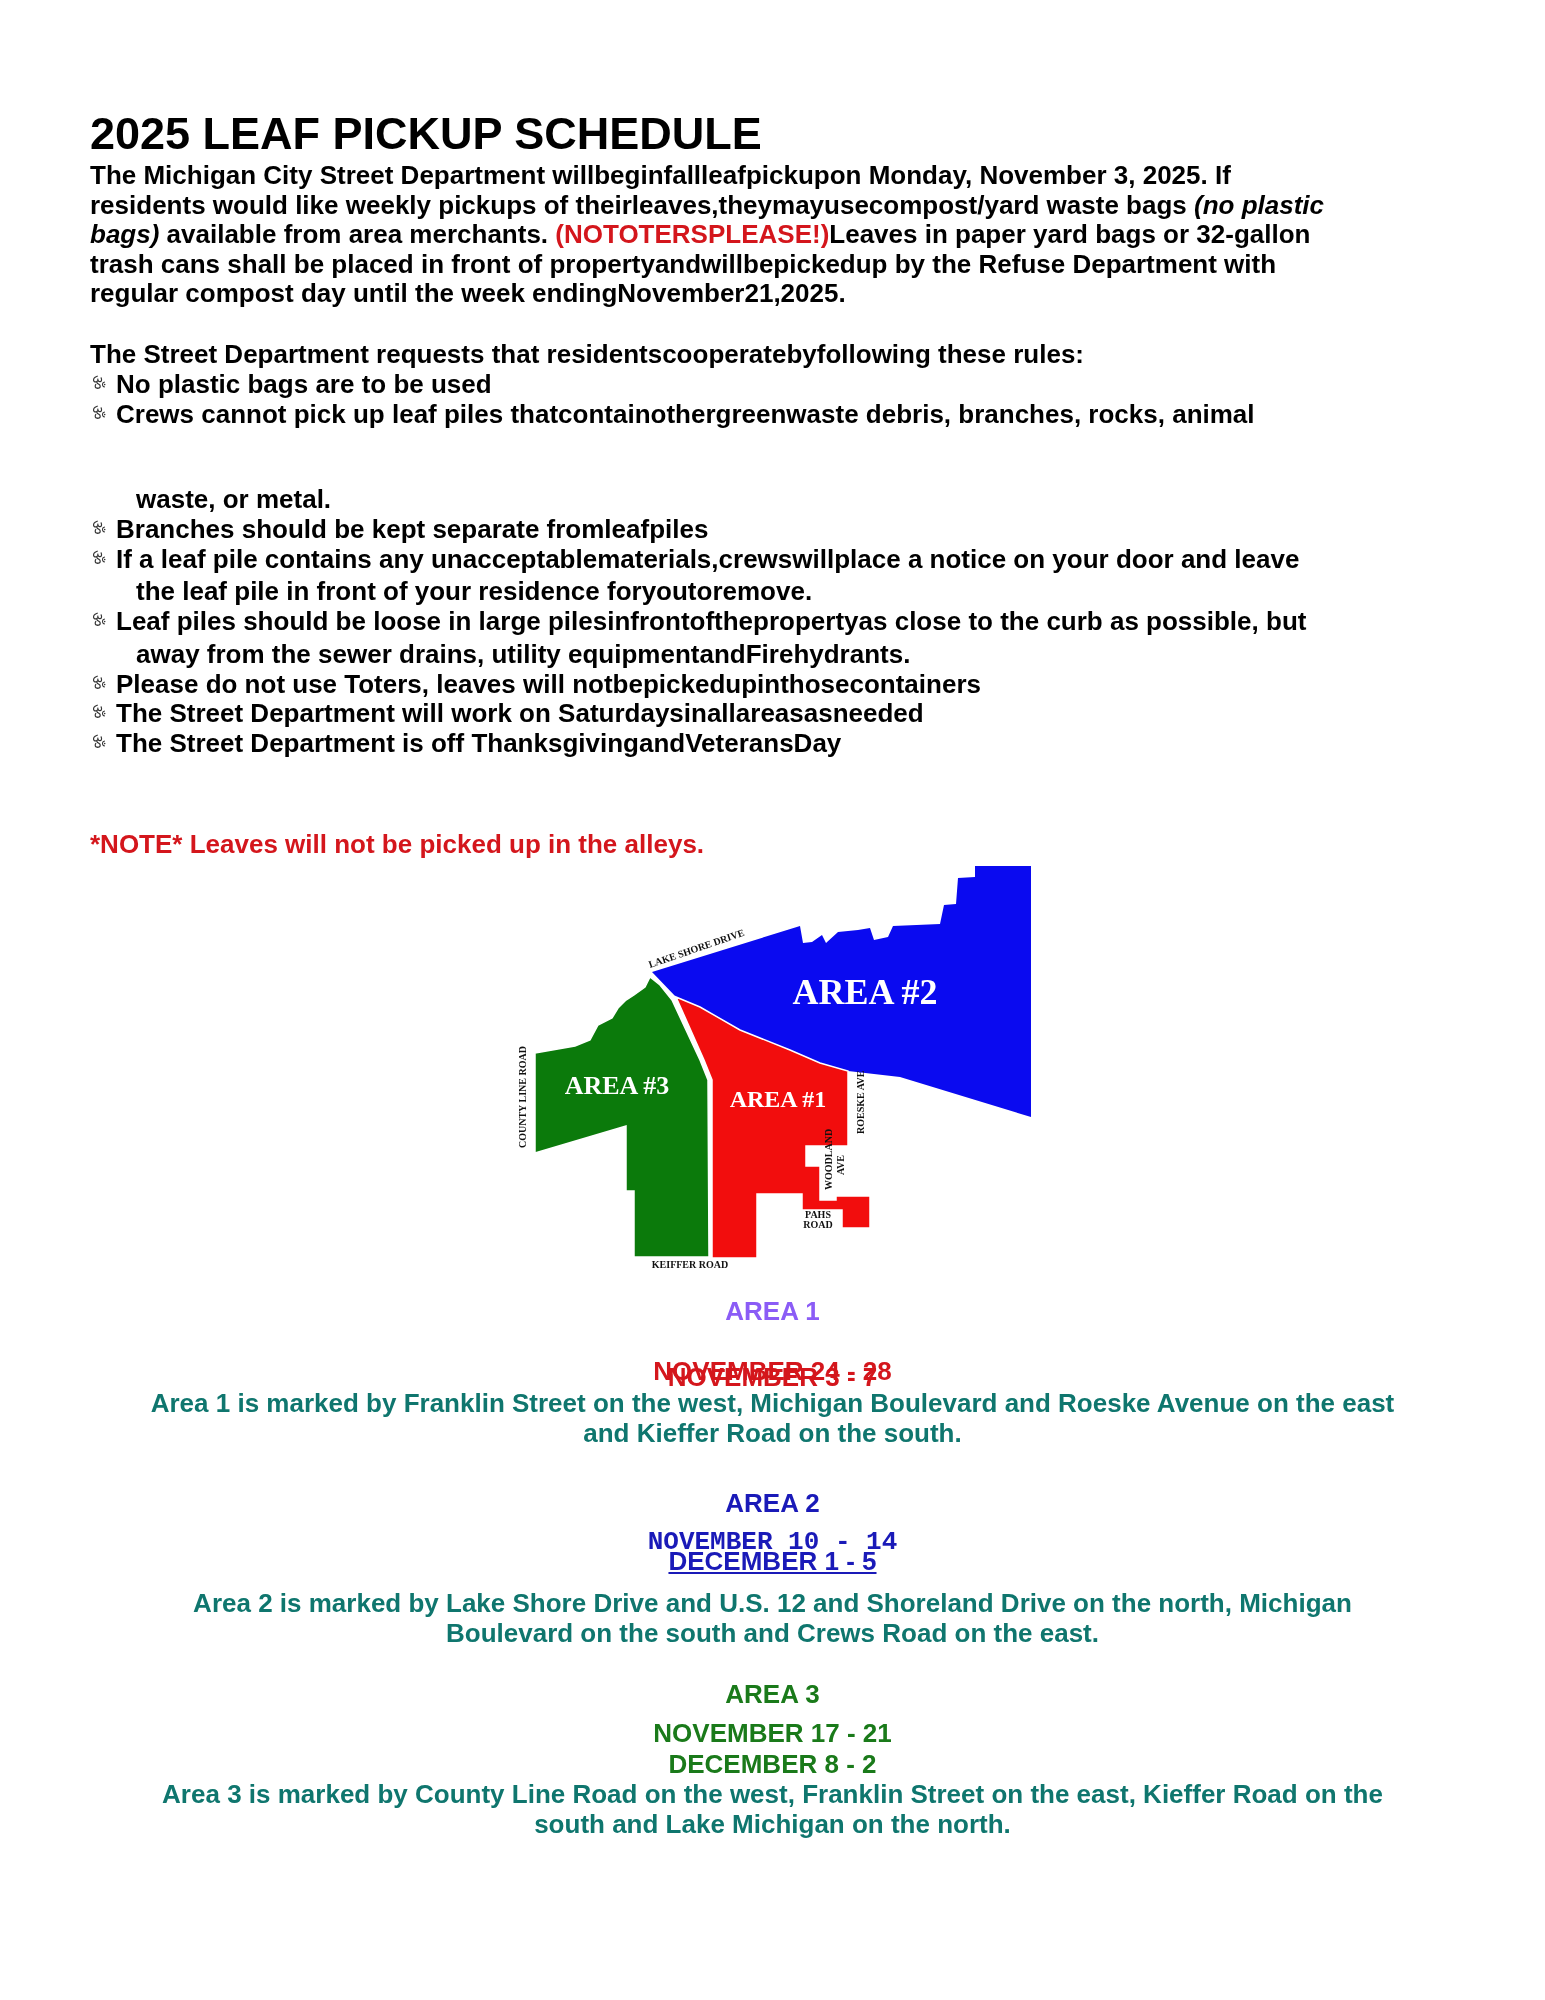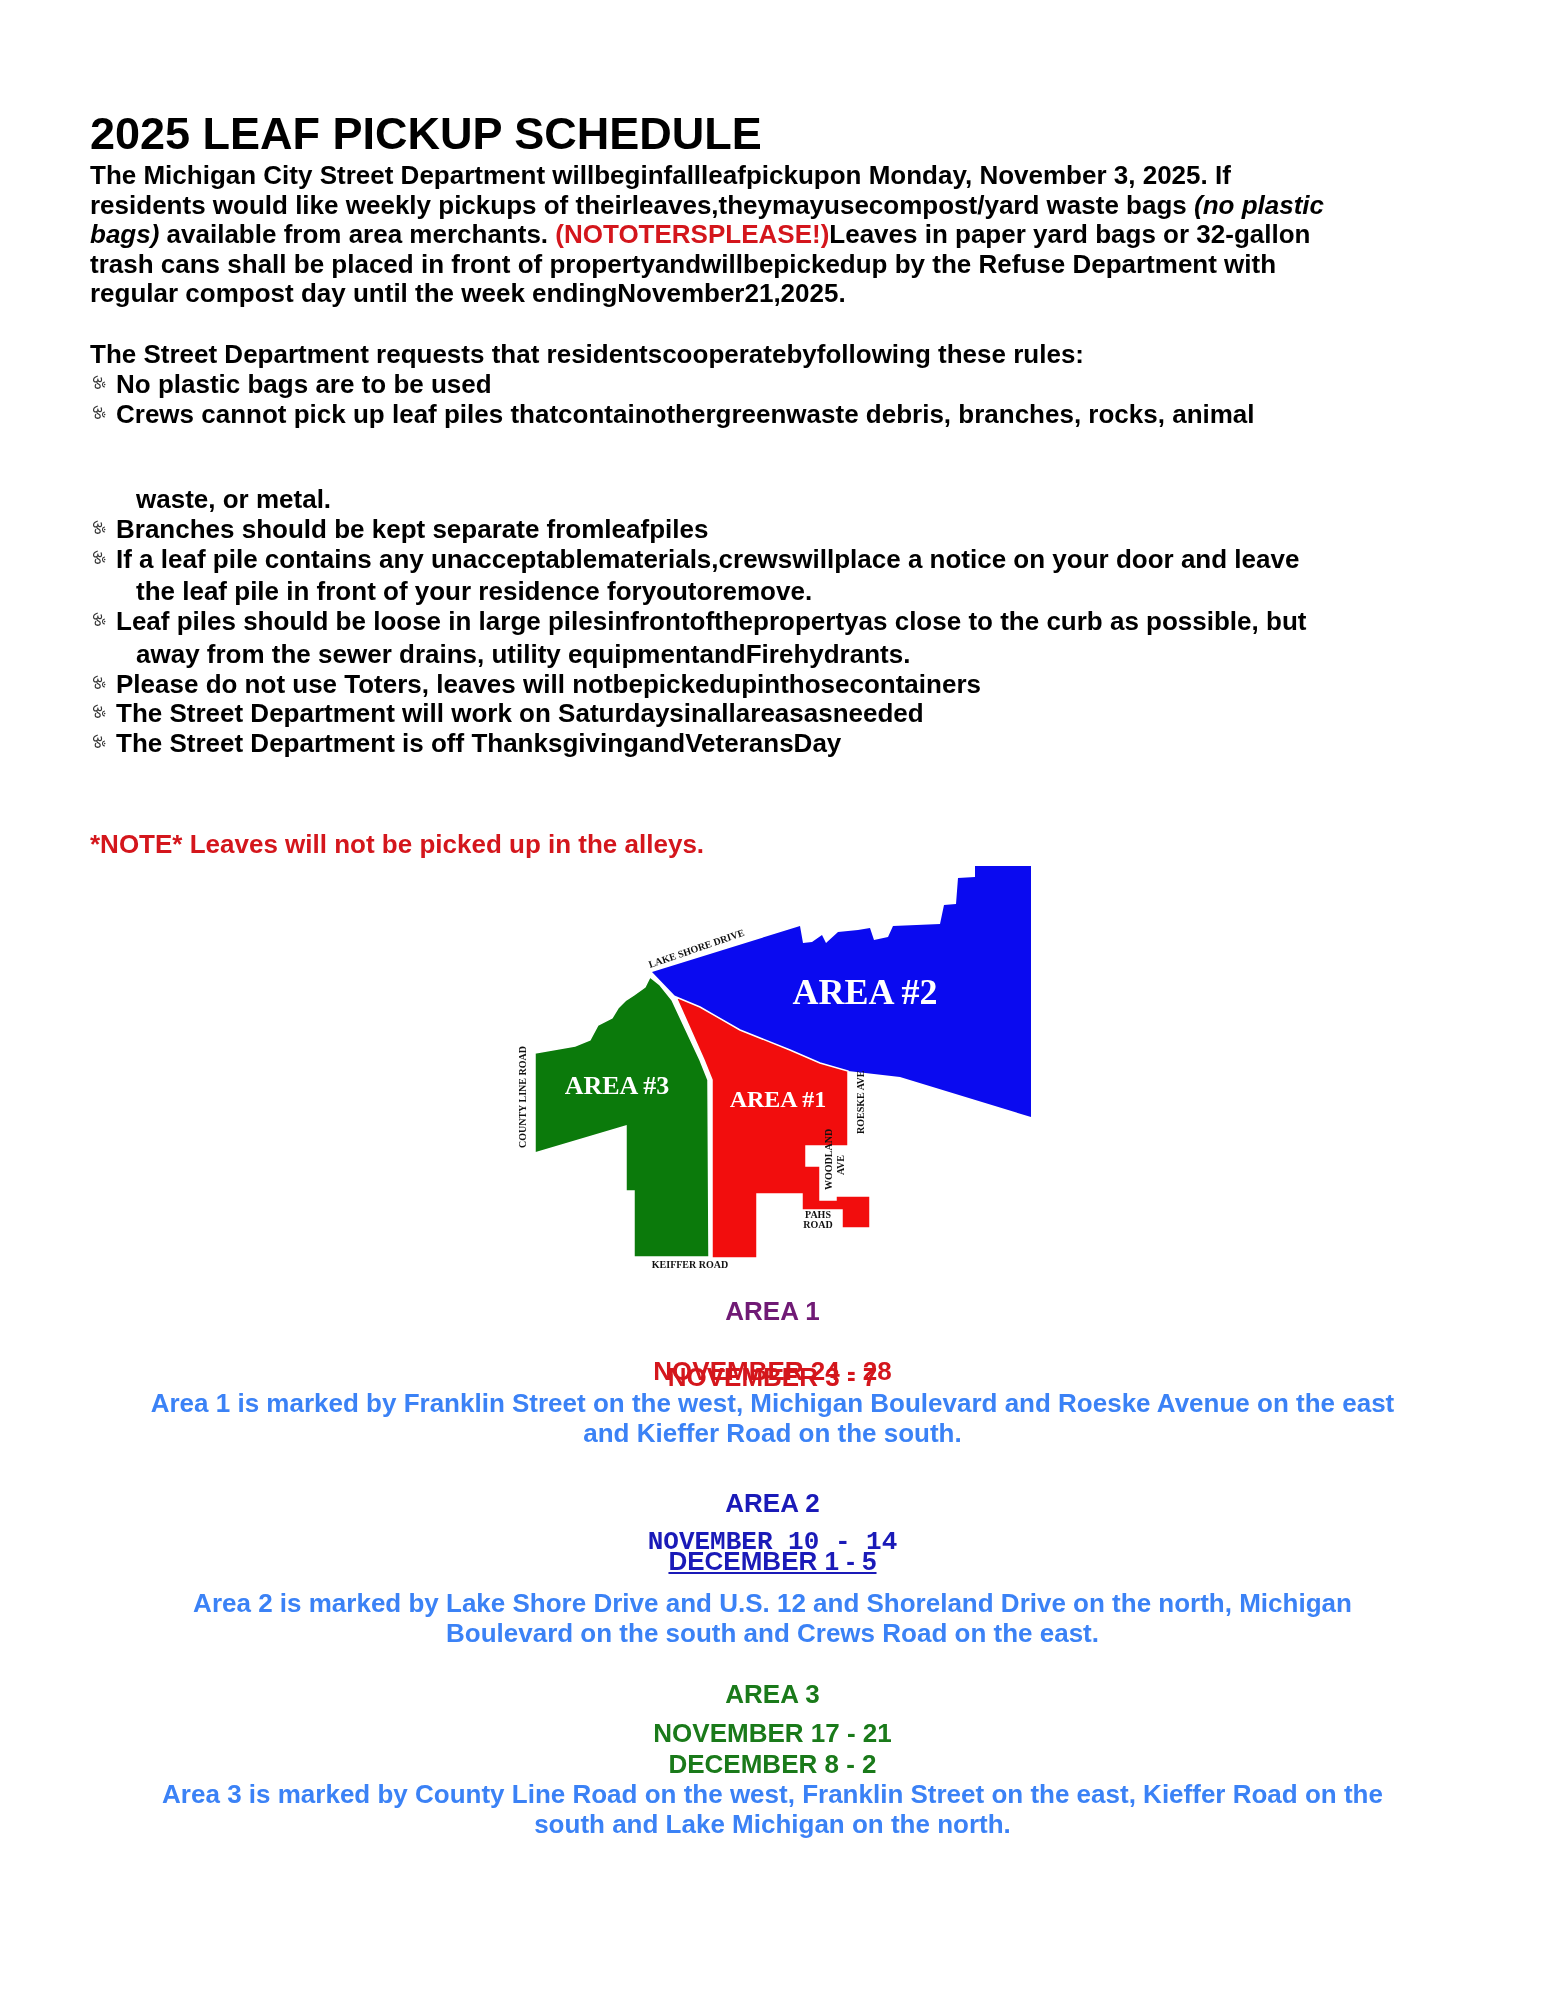--- a/index.html
+++ b/index.html
@@ -13,21 +13,21 @@
   .bullet { position: absolute; left: 88px; width: 18px; font-size: 16px; line-height: 16px; color: #333;
             transform: rotate(90deg); transform-origin: center; font-family: "DejaVu Sans", sans-serif; }
   .indent { left: 135px; }
   .note { left: 90px; top: 829px; font-size: 26px; font-weight: bold; color: #d4161c; line-height: 30px; }
   .map { position: absolute; left: 0; top: 0; width: 1545px; height: 2000px; pointer-events: none; }
   .map * { pointer-events: auto; }
   .maplabel { font-family: "Liberation Serif", serif; font-weight: bold; fill: #fff; }
   .roadlabel { font-family: "Liberation Serif", serif; font-weight: bold; fill: #111; font-size: 10px; }
   .center { left: 0; width: 1545px; text-align: center; }
   .sched-h { font-size: 26px; font-weight: bold; line-height: 30px; }
-  .sched-d { font-size: 26px; font-weight: bold; line-height: 30px; color: #3b82f6; }
+  .sched-d { font-size: 26px; font-weight: bold; line-height: 30px; color: #0f766e; }
   .c1 { color: #d4161c; }
   .c2 { color: #1a1ab8; }
   .c3 { color: #1a7a1a; }
 </style>
 </head>
 <body>
 
 <div class="abs title">2025 LEAF PICKUP SCHEDULE</div>
 
 <div class="abs body-line" style="top:160px">The Michigan City Street Department willbeginfallleafpickupon Monday, November 3, 2025. If</div>
@@ -85,21 +85,21 @@
   <text class="roadlabel" x="0" y="0" transform="translate(526,1148) rotate(-90)">COUNTY LINE ROAD</text>
   <text class="roadlabel" x="0" y="0" transform="translate(864,1134) rotate(-90)">ROESKE AVE</text>
   <text class="roadlabel" x="0" y="0" font-size="8" transform="translate(832,1190) rotate(-90)">WOODLAND</text>
   <text class="roadlabel" x="0" y="0" font-size="8" transform="translate(844,1175) rotate(-90)">AVE</text>
   <text class="roadlabel" x="818" y="1218" font-size="8" text-anchor="middle">PAHS</text>
   <text class="roadlabel" x="818" y="1228" font-size="8" text-anchor="middle">ROAD</text>
   <text class="roadlabel" x="690" y="1268" text-anchor="middle">KEIFFER ROAD</text>
 </svg>
 
 <div>
-  <div class="abs center sched-h c1" style="top: 1296px; color: #701a75;">AREA 1</div>
+  <div class="abs center sched-h c1" style="top: 1296px; color: #8b5cf6;">AREA 1</div>
   <div class="abs center sched-h c1" style="top: 1326px; color: rgb(212, 22, 28); margin-top: 36px;">NOVEMBER 3 - 7</div>
   <div class="abs center sched-h c1" style="top: 1356px; color: rgb(212, 22, 28);">NOVEMBER 24 - 28</div>
   <div class="abs center sched-d" style="top:1388px">Area 1 is marked by Franklin Street on the west, Michigan Boulevard and Roeske Avenue on the east</div>
   <div class="abs center sched-d" style="top:1418px">and Kieffer Road on the south.</div>
 </div>
 
 <div>
   <div class="abs center sched-h c2" style="top: 1488px; color: rgb(26, 26, 184);">AREA 2</div>
   <div class="abs center sched-h c2" style="top: 1527px; color: rgb(26, 26, 184); font-family: Liberation Mono, monospace;">NOVEMBER 10 - 14</div>
   <div class="abs center sched-h c2" style="top: 1546px; color: rgb(26, 26, 184); text-decoration: underline;">DECEMBER 1 - 5</div>

